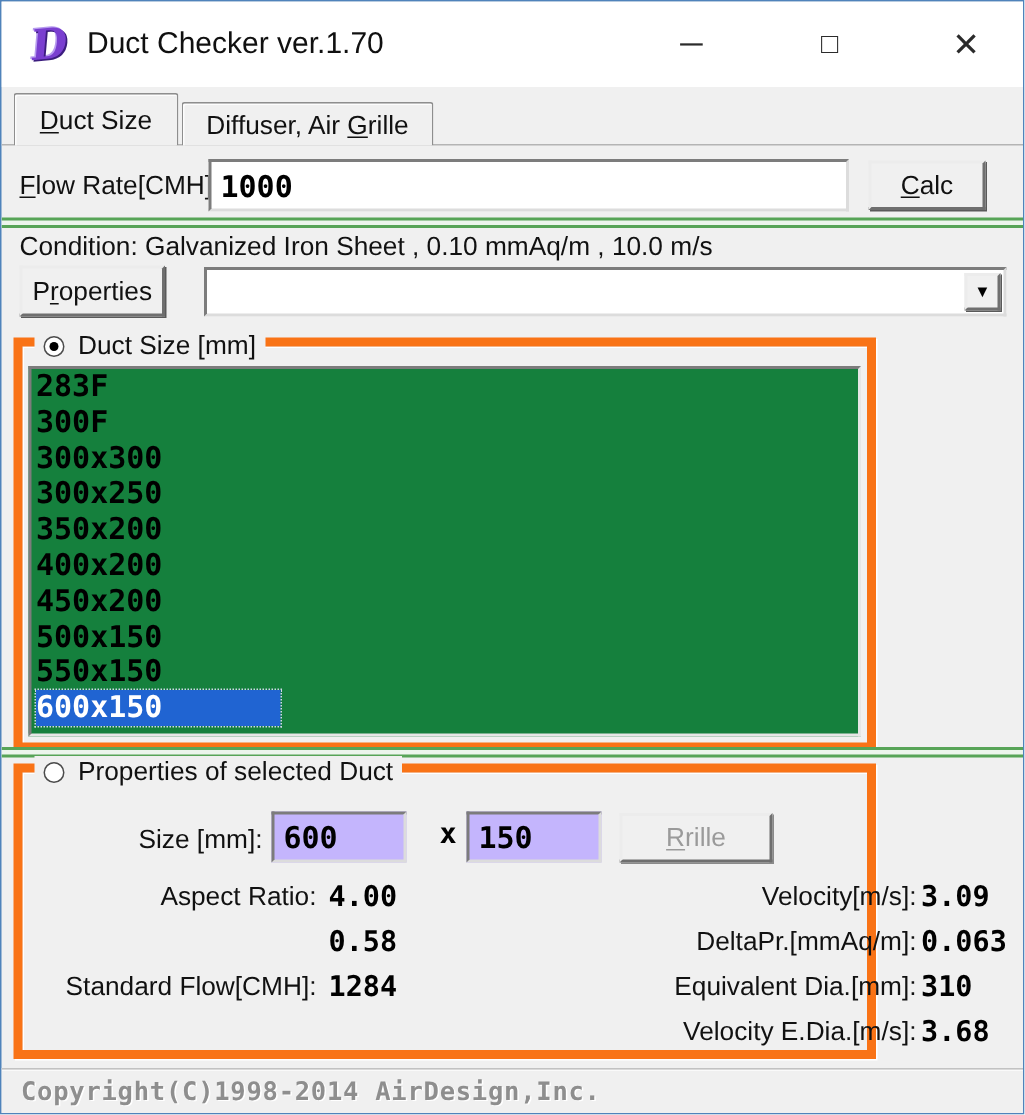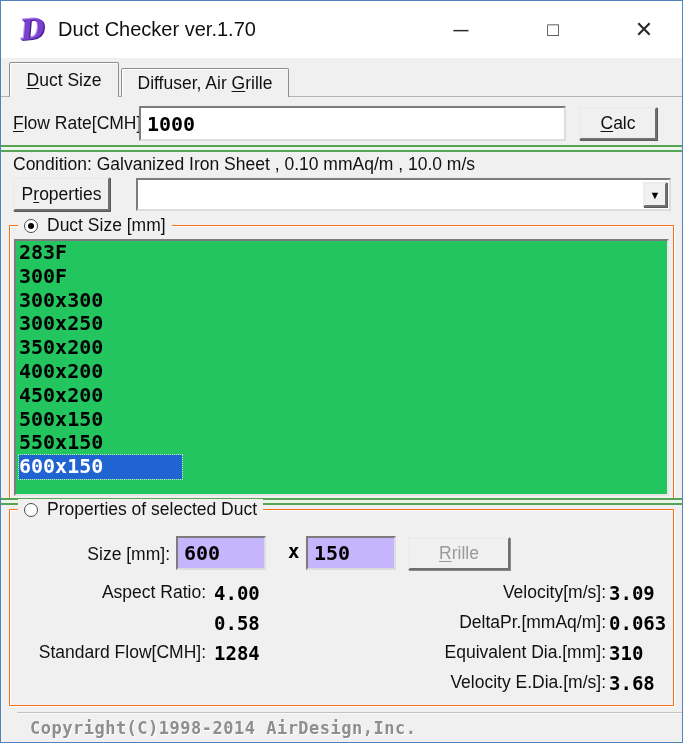--- a/index.html
+++ b/index.html
@@ -48,29 +48,29 @@
     border-top:2px solid var(--divider-green);border-bottom:2px solid var(--divider-green);}
   .div1{top:144px;}
   .div2{top:497px;}
   
   .condition{position:absolute;top:153px;left:12px;font-size:17.5px;color:#111;}
   
   .props-btn{position:absolute;top:176px;left:12px;width:97px;height:34px;}
   .combo{position:absolute;top:177px;left:135px;width:535px;height:33px;padding:4px 30px 0 8px;font-size:19px;color:#000;}
   .combo-arrow{position:absolute;top:2px;right:2px;bottom:2px;width:24px;font-size:11px;color:#000;}
   
-  .groupbox{position:absolute;left:8px;width:665px;border:1px solid #f97316;box-shadow:inset 1px 1px 0 #fff,1px 1px 0 #fff;}
+  .groupbox{position:absolute;left:8px;width:575px;border:6px solid #f97316;box-shadow:inset 1px 1px 0 #fff,1px 1px 0 #fff;}
   .group1{top:224px;height:276px;}
   .group2{top:508px;height:197px;}
   .legend{position:absolute;top:-11px;left:8px;background:var(--dialog-bg);padding:0 6px;display:flex;align-items:center;gap:9px;
     font-size:17.5px;color:#111;}
   .radio{width:14px;height:14px;border-radius:50%;border:1px solid #4c4c4c;background:#fff;position:relative;flex:none;}
   .radio.checked::after{content:"";position:absolute;left:3px;top:3px;width:6px;height:6px;border-radius:50%;background:#000;}
   
-  .listbox{position:absolute;left:4px;right:4px;top:13px;bottom:4px;background:#22c55e;overflow:hidden;
+  .listbox{position:absolute;left:4px;right:4px;top:13px;bottom:4px;background:#15803d;overflow:hidden;
     border:2px solid;border-color:#7c7c7c #e6e6e6 #e6e6e6 #7c7c7c;padding-left:3px;}
   .list-item{font-family:"DejaVu Sans Mono",monospace;font-weight:bold;font-size:20px;line-height:23.8px;color:#000;white-space:pre;}
   .list-item.selected{display:inline-block;width:163px;background:var(--selection-bg);color:#fff;
     outline:1px dotted #cfd8ea;outline-offset:0;}
   
   .g2-label{position:absolute;font-size:17.5px;color:#111;text-align:right;}
   .g2-value{position:absolute;font-family:"DejaVu Sans Mono",monospace;font-weight:bold;font-size:19px;color:#000;}
   .size-label{top:34px;left:0;width:160px;}
   .size-input{position:absolute;top:26px;width:90px;height:34px;background:#c4b5fd;
     font-family:"DejaVu Sans Mono",monospace;font-weight:bold;font-size:20px;color:#000;padding:2px 6px;}
@@ -79,21 +79,21 @@
   .size-h{left:296px;}
   .recalc-btn{position:absolute;top:27px;left:398px;width:102px;height:33px;color:#9a9a9a;box-shadow:1px 1px 0 #8a8a8a;}
   .row-l1{top:72px;} .row-l2{top:102px;} .row-l3{top:132px;}
   .row-r1{top:72px;} .row-r2{top:102px;} .row-r3{top:132px;} .row-r4{top:162px;}
   .lab-left{left:0;width:196px;}
   .val-left{left:204px;}
   .lab-right{left:270px;width:326px;}
   .val-right{left:599px;}
   
   .statusbar{position:absolute;top:711px;left:0;right:0;bottom:0;background:var(--dialog-bg);
-    border-top:1px solid #c2c2c2;box-shadow:inset 0 1px 0 #fafafa;display:flex;align-items:center;padding-left:13px;margin-left:16px;}
+    border-top:1px solid #c2c2c2;box-shadow:inset 0 1px 0 #fafafa;display:flex;align-items:center;padding-left:13px;}
   .copyright{font-family:"DejaVu Sans Mono",monospace;font-weight:bold;font-size:17px;letter-spacing:0.5px;
     color:#8e8e8e;text-shadow:1px 1px 0 #ffffff;}
 </style>
 </head>
 <body>
 
 <div class="window">
 
   <div class="titlebar">
     <div class="app-icon">D</div>

